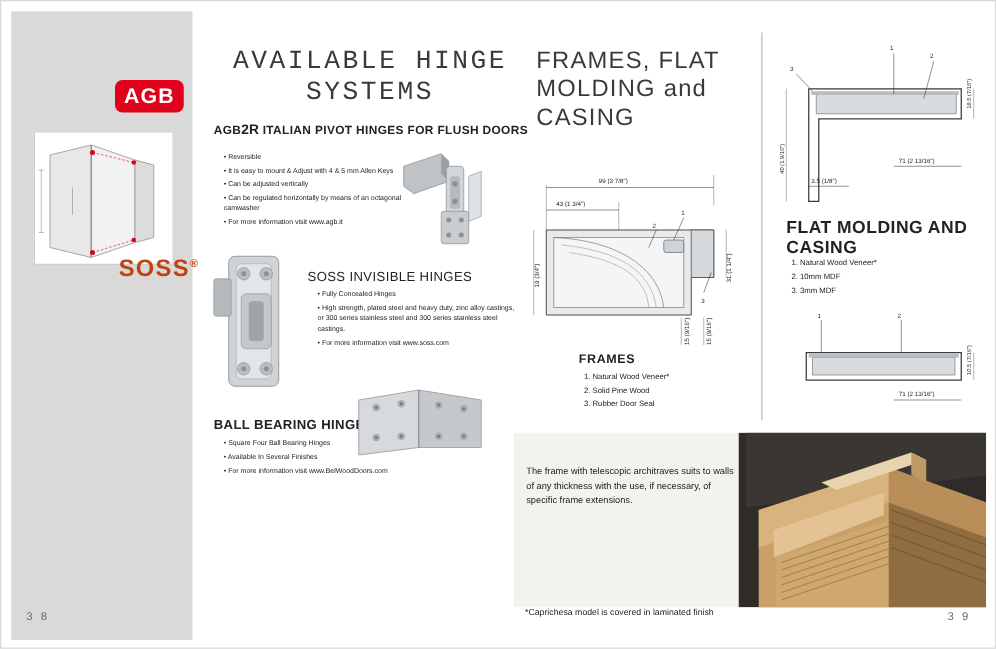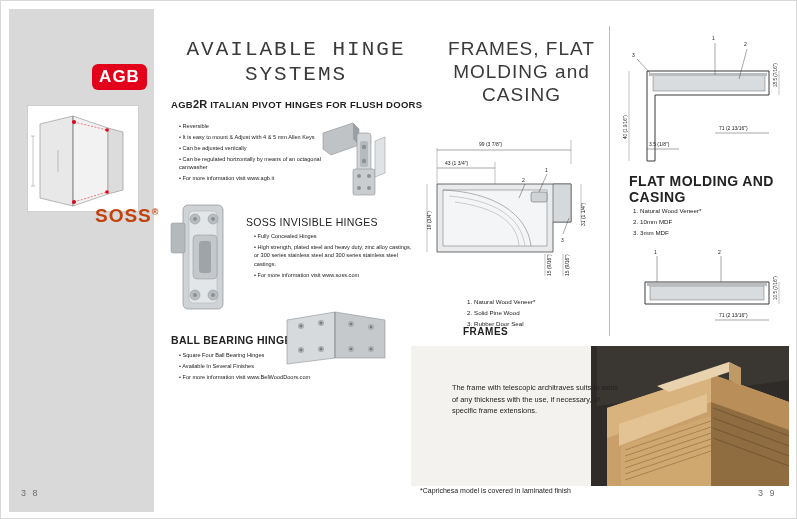--- a/index.html
+++ b/index.html
@@ -55,21 +55,21 @@
   
   .h-available{
     position:absolute;left:180px;top:36px;width:230px;
     text-align:center;
     font-size:21px;letter-spacing:2px;color:#3a3a3a;
     line-height:25px;
     font-family:Liberation Mono, monospace;
   }
   .h-frames{
     position:absolute;left:428px;top:36px;width:185px;
-    text-align:center;
+    text-align:left;
     font-size:19px;letter-spacing:1px;color:#3a3a3a;
     line-height:23px;
   }
   
   .agb2r-title{
     position:absolute;left:170px;top:97px;font-size:11px;color:#222;
   }
   .agb2r-title .big{font-size:11px;font-weight:bold;}
   .agb2r-title .sub{font-size:9.5px;font-weight:bold;letter-spacing:.3px;}
   .bullets{
@@ -77,34 +77,34 @@
   }
   .bullets li{margin-bottom:2.6px;}
   ul.bullets{margin:0;padding-left:8px;list-style:none;}
   ul.bullets li:before{content:"• ";color:#222;}
   .b-agb{position:absolute;left:170px;top:121px;width:150px;}
   .soss-title{position:absolute;left:245px;top:215px;font-size:10.5px;font-weight:normal;color:#222;letter-spacing:.3px;}
   .b-soss{position:absolute;left:245px;top:231px;width:160px;}
   .ball-title{position:absolute;left:170px;top:333px;font-size:10.5px;font-weight:bold;color:#222;letter-spacing:.3px;}
   .b-ball{position:absolute;left:170px;top:350px;width:165px;}
   
-  .frames-title{position:absolute;left:462px;top:281px;font-size:10px;font-weight:bold;color:#222;letter-spacing:.5px;margin-top:44px;}
+  .frames-title{position:absolute;left:462px;top:281px;font-size:10px;font-weight:bold;color:#222;letter-spacing:.5px;}
   .numlist{font-size:6.2px;color:#222;line-height:10px;margin:0;padding-left:11px;}
   .numlist li{margin-bottom:1px;}
   .frames-list{position:absolute;left:462px;top:296px;width:150px;}
   .fmc-title{position:absolute;left:628px;top:172px;font-size:14px;font-weight:bold;color:#222;letter-spacing:.4px;}
   .fmc-list{position:absolute;left:628px;top:205px;width:150px;}
   
   .photo{
     position:absolute;left:410px;top:345px;width:378px;height:140px;
     overflow:hidden;
   }
   .photo-cap{
-    position:absolute;left:420px;top:381px;width:170px;
-    font-size:7.4px;color:#222;line-height:11.5px;margin-left:31px;
+    position:absolute;left:420px;top:370px;width:170px;
+    font-size:7.4px;color:#222;line-height:11.5px;
   }
   .footnote{
     position:absolute;left:419px;top:486px;
     font-size:7px;color:#222;
   }
   
   svg{display:block;}
   .dimtxt{font-size:5px;fill:#222;font-family:"Liberation Sans", sans-serif;}
   .dimtxt-s{font-size:4.6px;fill:#222;font-family:"Liberation Sans", sans-serif;}
   .lead{stroke:#222;stroke-width:.4;fill:none;}

